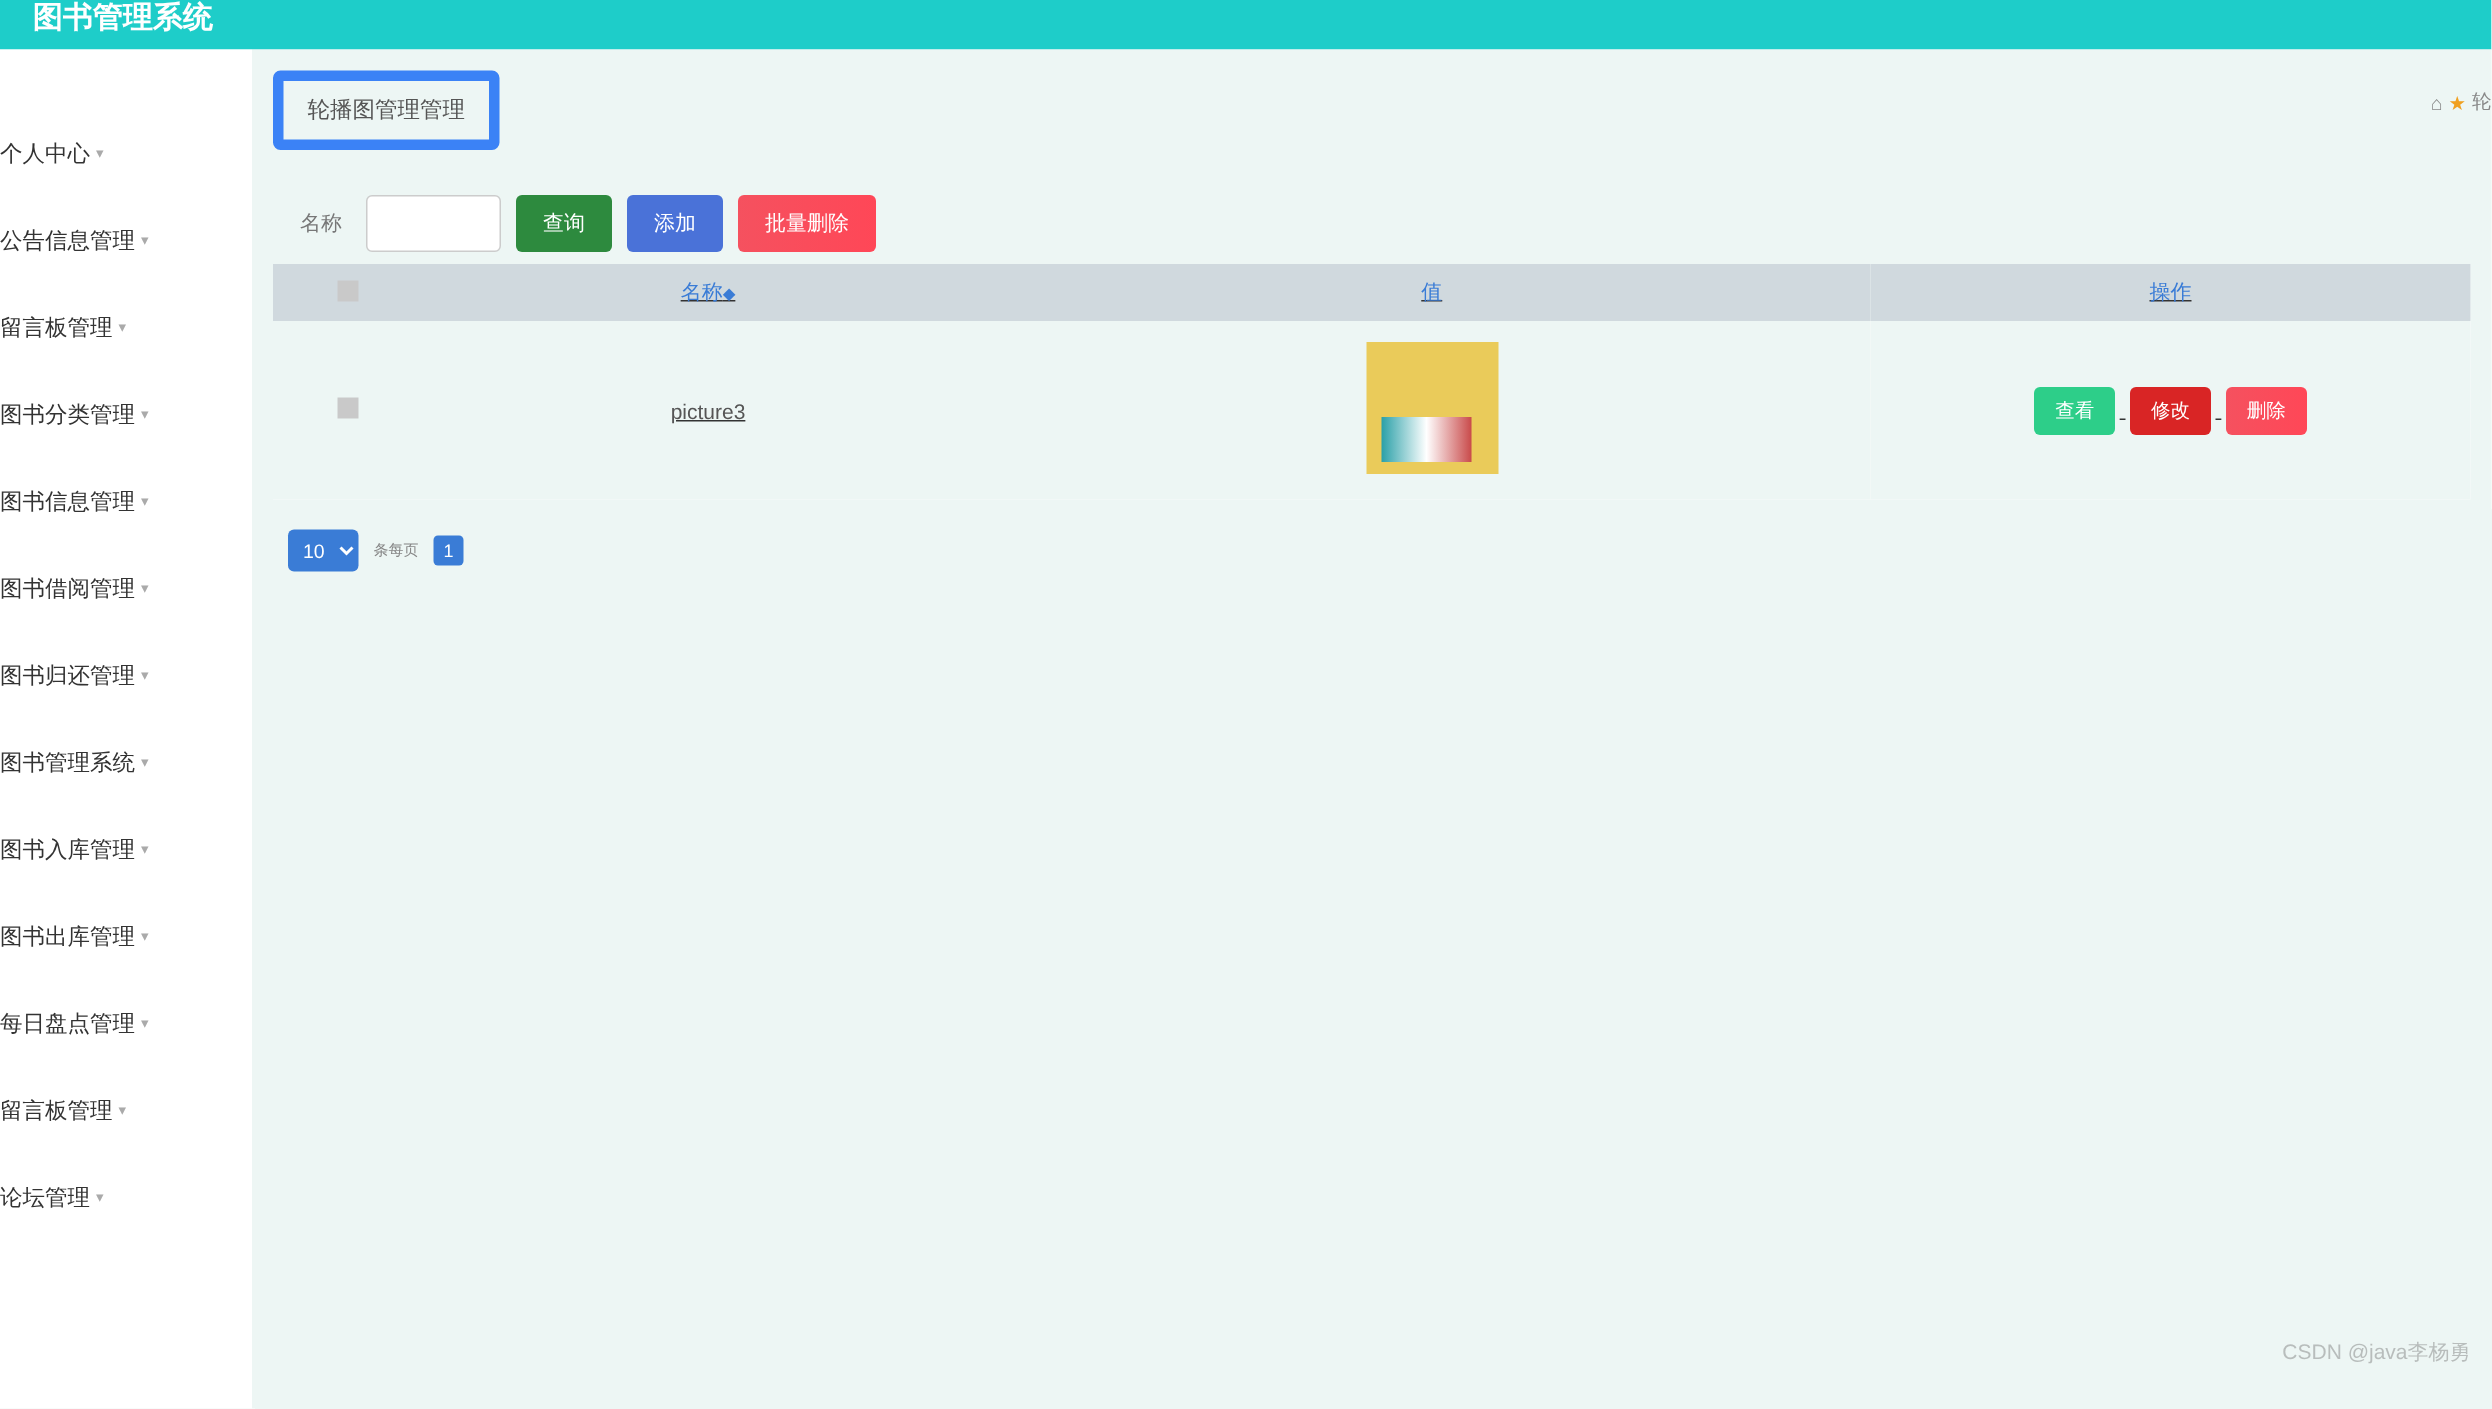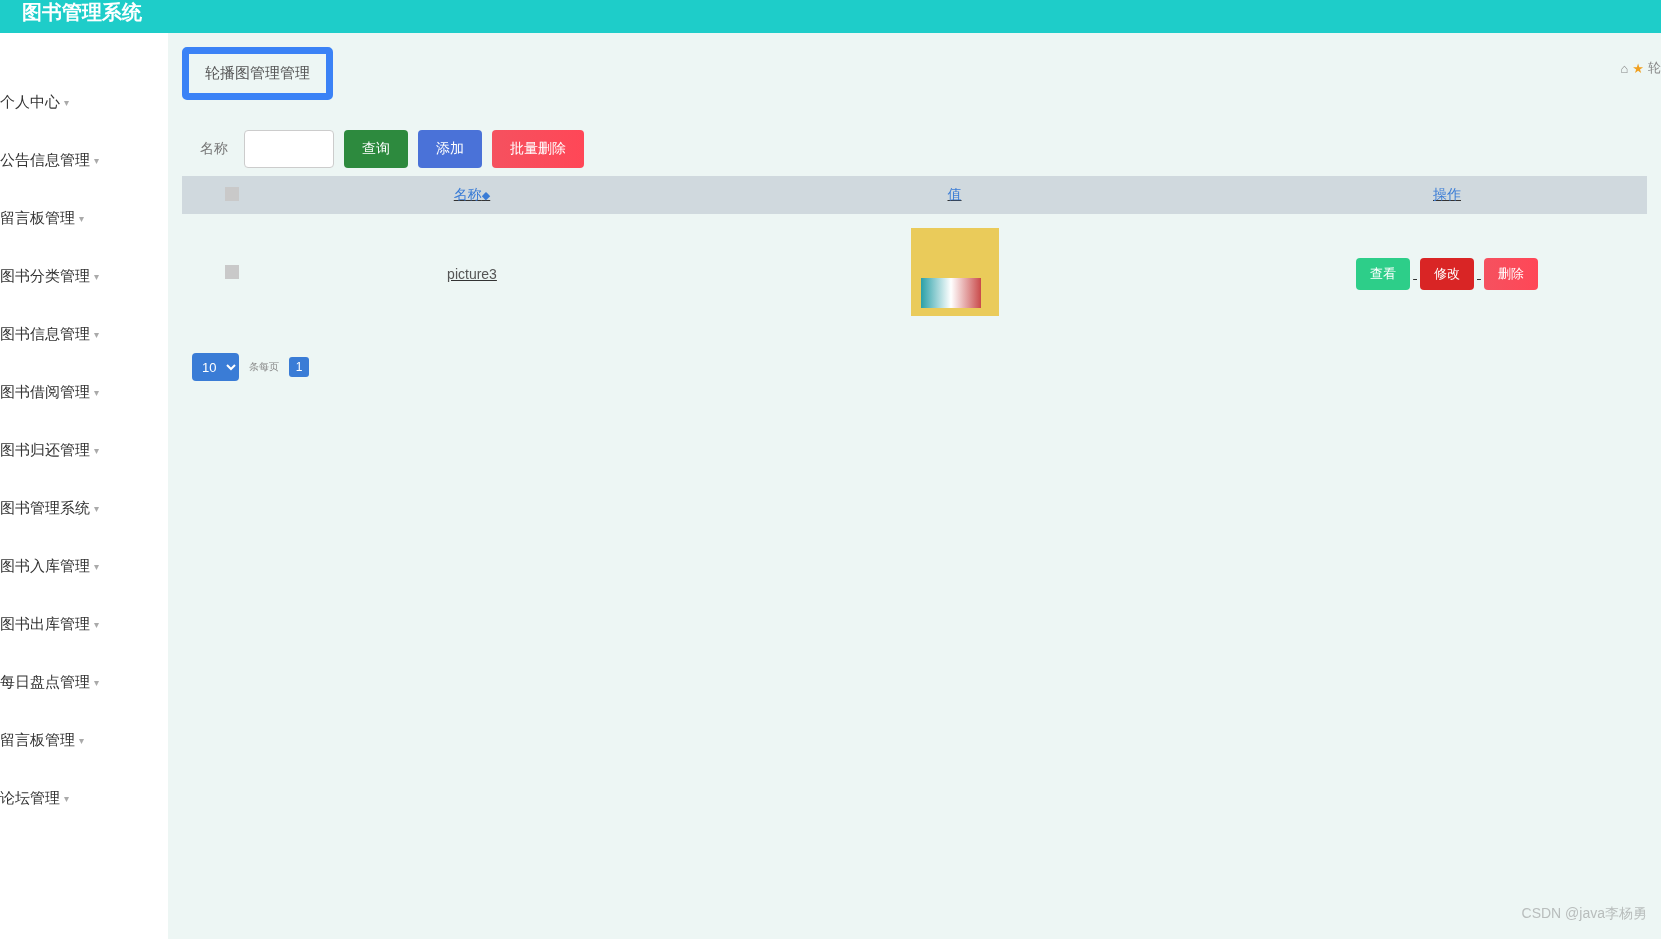--- a/index.html
+++ b/index.html
@@ -174,21 +174,21 @@
       width: 20px;
       height: 20px;
       display: inline-flex;
       align-items: center;
       justify-content: center;
       font-size: 12px;
     }
     
     .watermark {
       position: fixed;
-      bottom: 16px;
+      bottom: 28px;
       right: 14px;
       color: rgba(120,120,120,0.45);
       font-size: 14px;
     }
   </style>
 </head>
 <body>
 
 <div class="header">
   <div class="header-title">图书管理系统</div>

